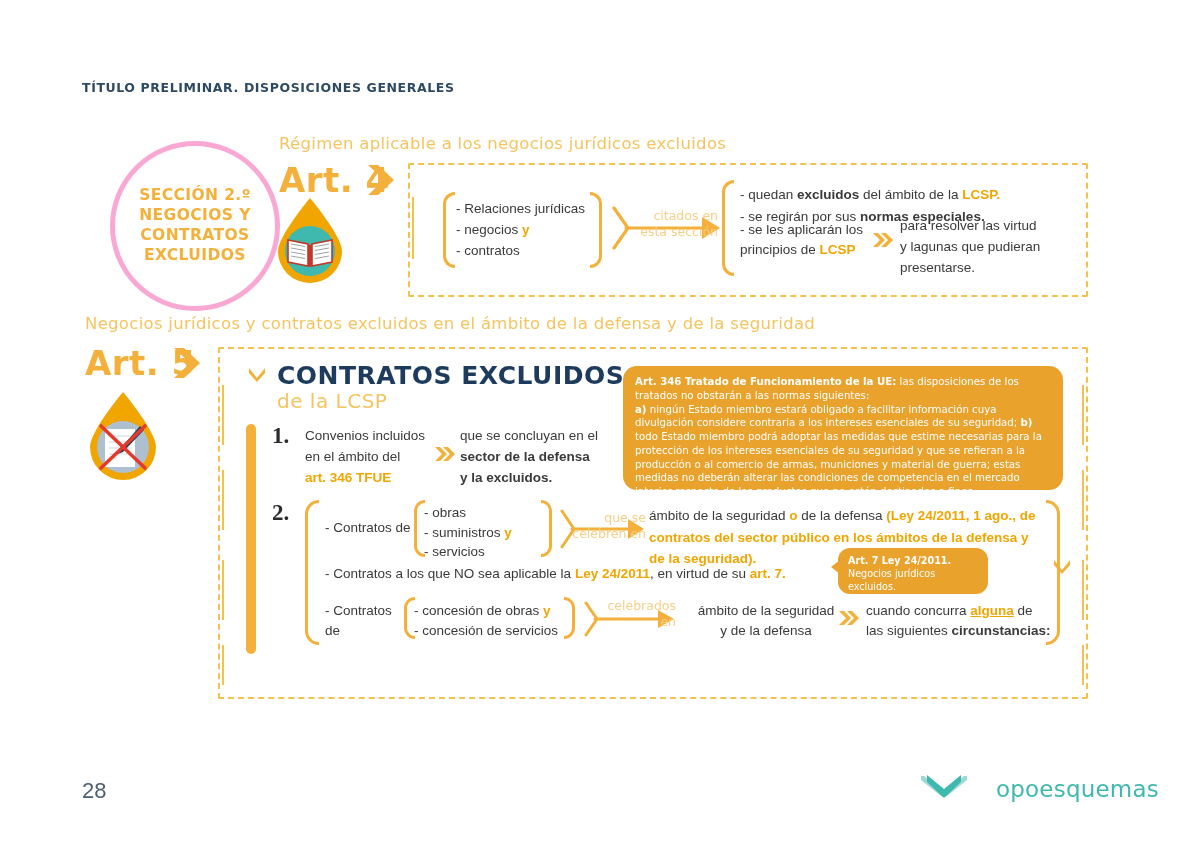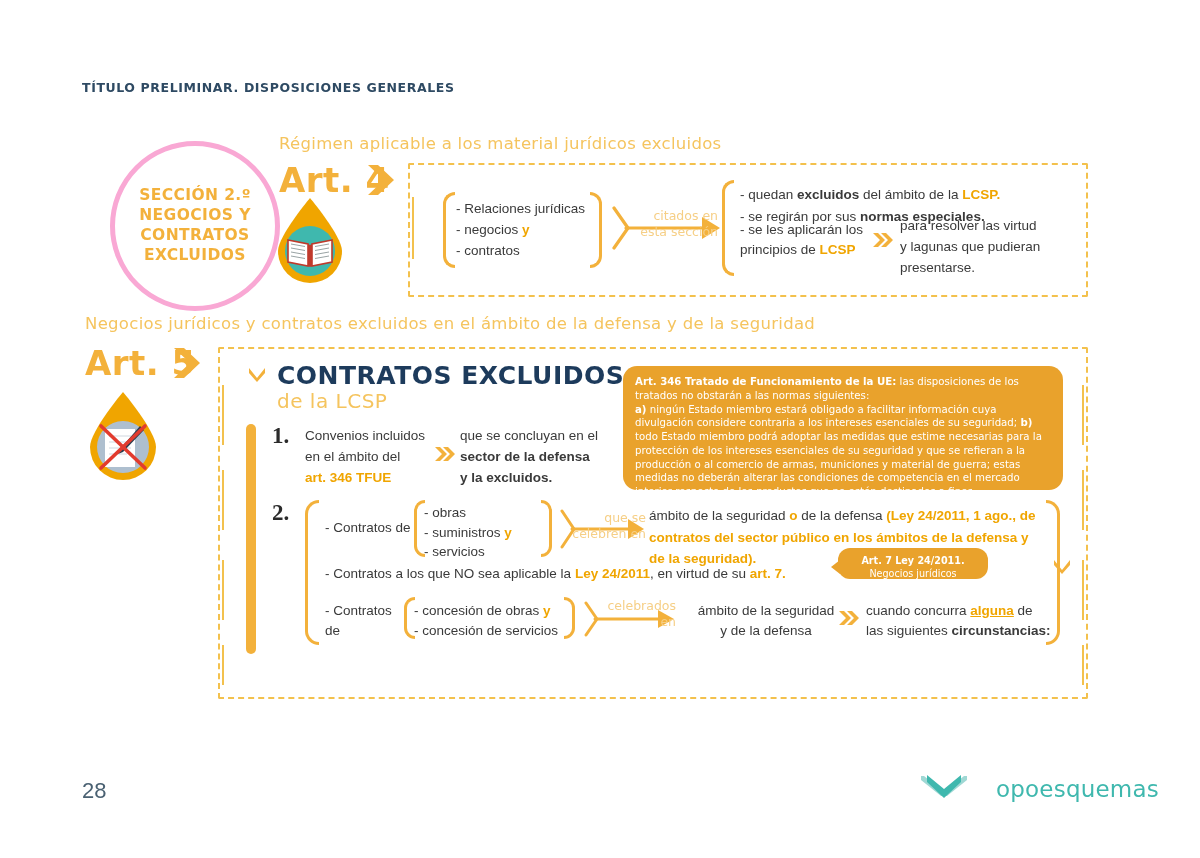--- a/index.html
+++ b/index.html
@@ -149,21 +149,21 @@
 
   <div class="abs sec-circle">
     <div class="txt">
       <div>SECCIÓN 2.º</div>
       <div>NEGOCIOS Y</div>
       <div>CONTRATOS</div>
       <div>EXCLUIDOS</div>
     </div>
   </div>
 
-  <div class="abs blockhead" style="left:279px;top:134px;">Régimen aplicable a los material jurídicos excluidos</div>
+  <div class="abs blockhead" style="left:279px;top:134px;">Régimen aplicable a los negocios jurídicos excluidos</div>
 
   <div class="abs artlabel" style="left:279px;top:160px;">Art. 4</div>
 
   <div class="abs chev" style="left:366px;top:163px;">
     <svg width="30" height="34" viewBox="0 0 30 34">
       <path d="M2 2 L18 17 L2 32 L12 32 L28 17 L12 2 Z" fill="#f3b13b"></path>
     </svg>
   </div>
 
   <div class="abs drop" style="left:272px;top:196px;">
@@ -347,21 +347,21 @@
   </div>
 
   <div class="abs btxt" style="left:649px;top:505px;width:390px;line-height:1.6;">
     <span>ámbito de la seguridad </span><span class="or bold">o</span><span> de la defensa </span><span class="or bold">(Ley 24/2011, 1 ago., de contratos del sector público en los ámbitos de la defensa y de la seguridad).</span>
   </div>
 
   <div class="abs btxt" style="left:325px;top:564px;">
     <span>- Contratos a los que NO sea aplicable la </span><span class="or bold">Ley 24/2011</span><span>, en virtud de su </span><span class="or bold">art. 7.</span>
   </div>
 
-  <div class="abs bubble" style="left:838px;top:548px;width:150px;height:31px;text-align:center;">
+  <div class="abs bubble" style="left:838px;top:548px;width:150px;height:46px;">
     <div class="tail"></div>
     <div class="bold">Art. 7 Ley 24/2011.</div>
     <div>Negocios jurídicos excluidos.</div>
   </div>
 
   <div class="abs btxt" style="left:325px;top:601px;width:80px;line-height:1.5;">
     <div>- Contratos</div>
     <div>de</div>
   </div>
 

